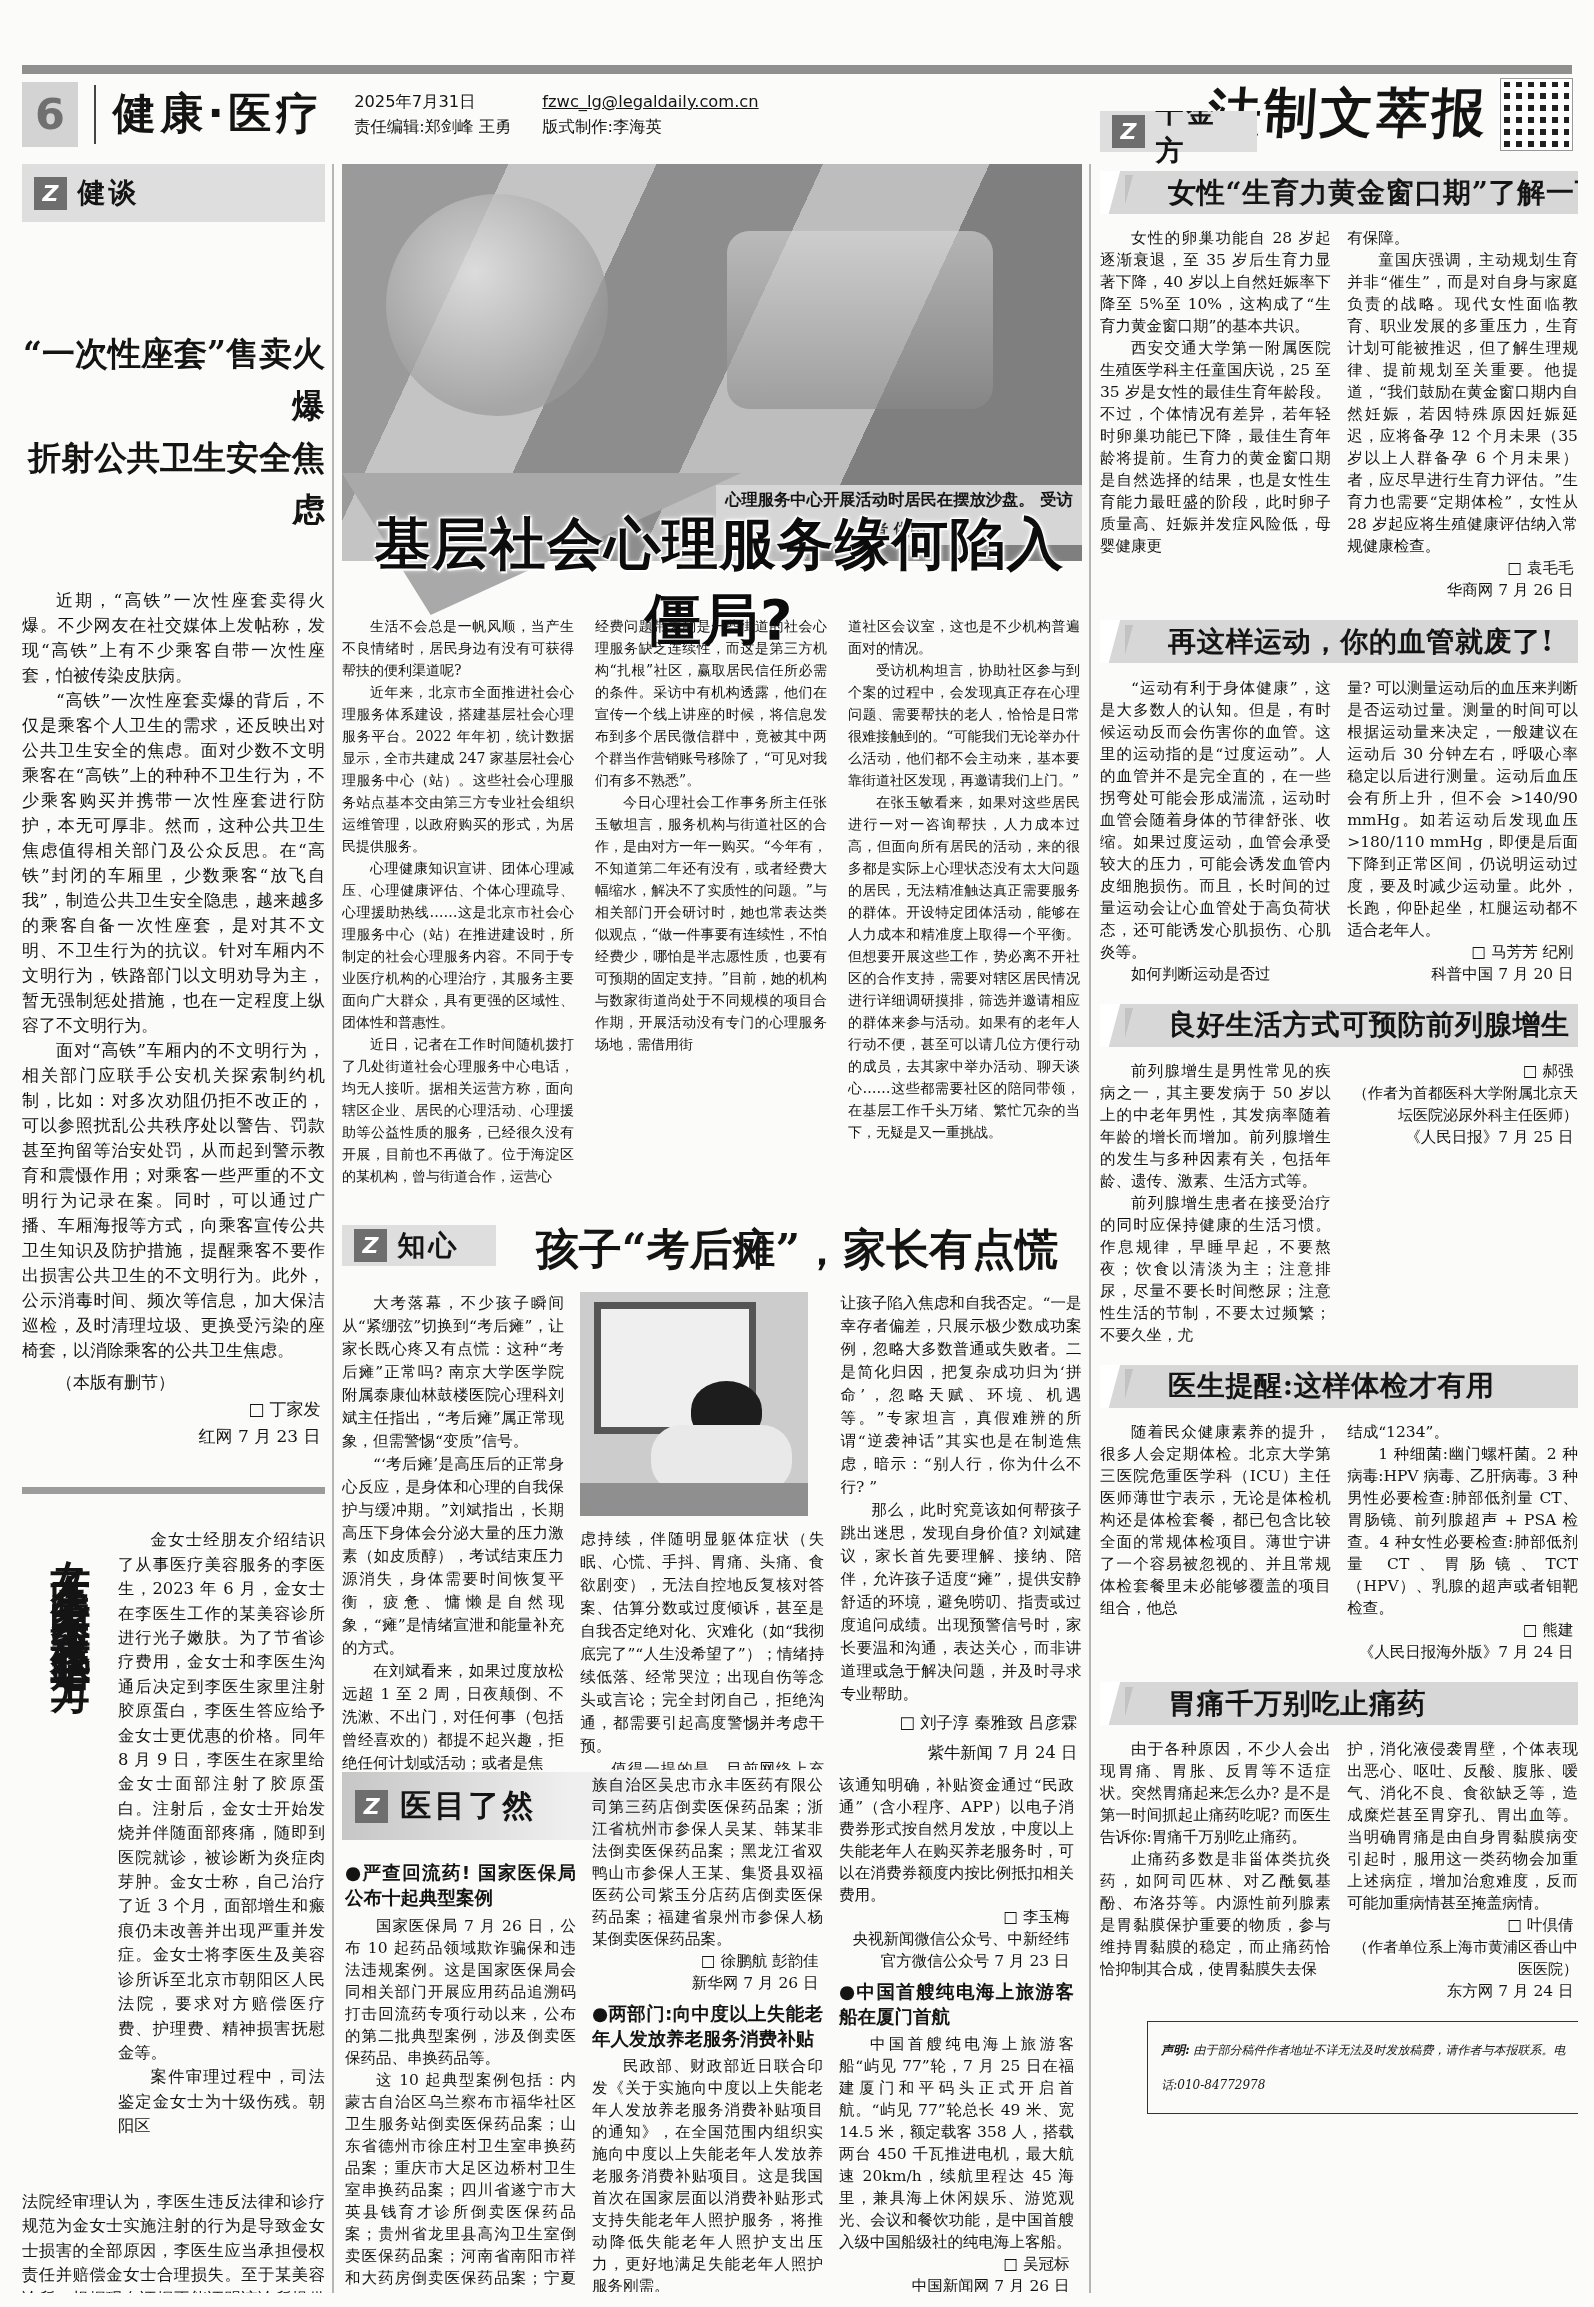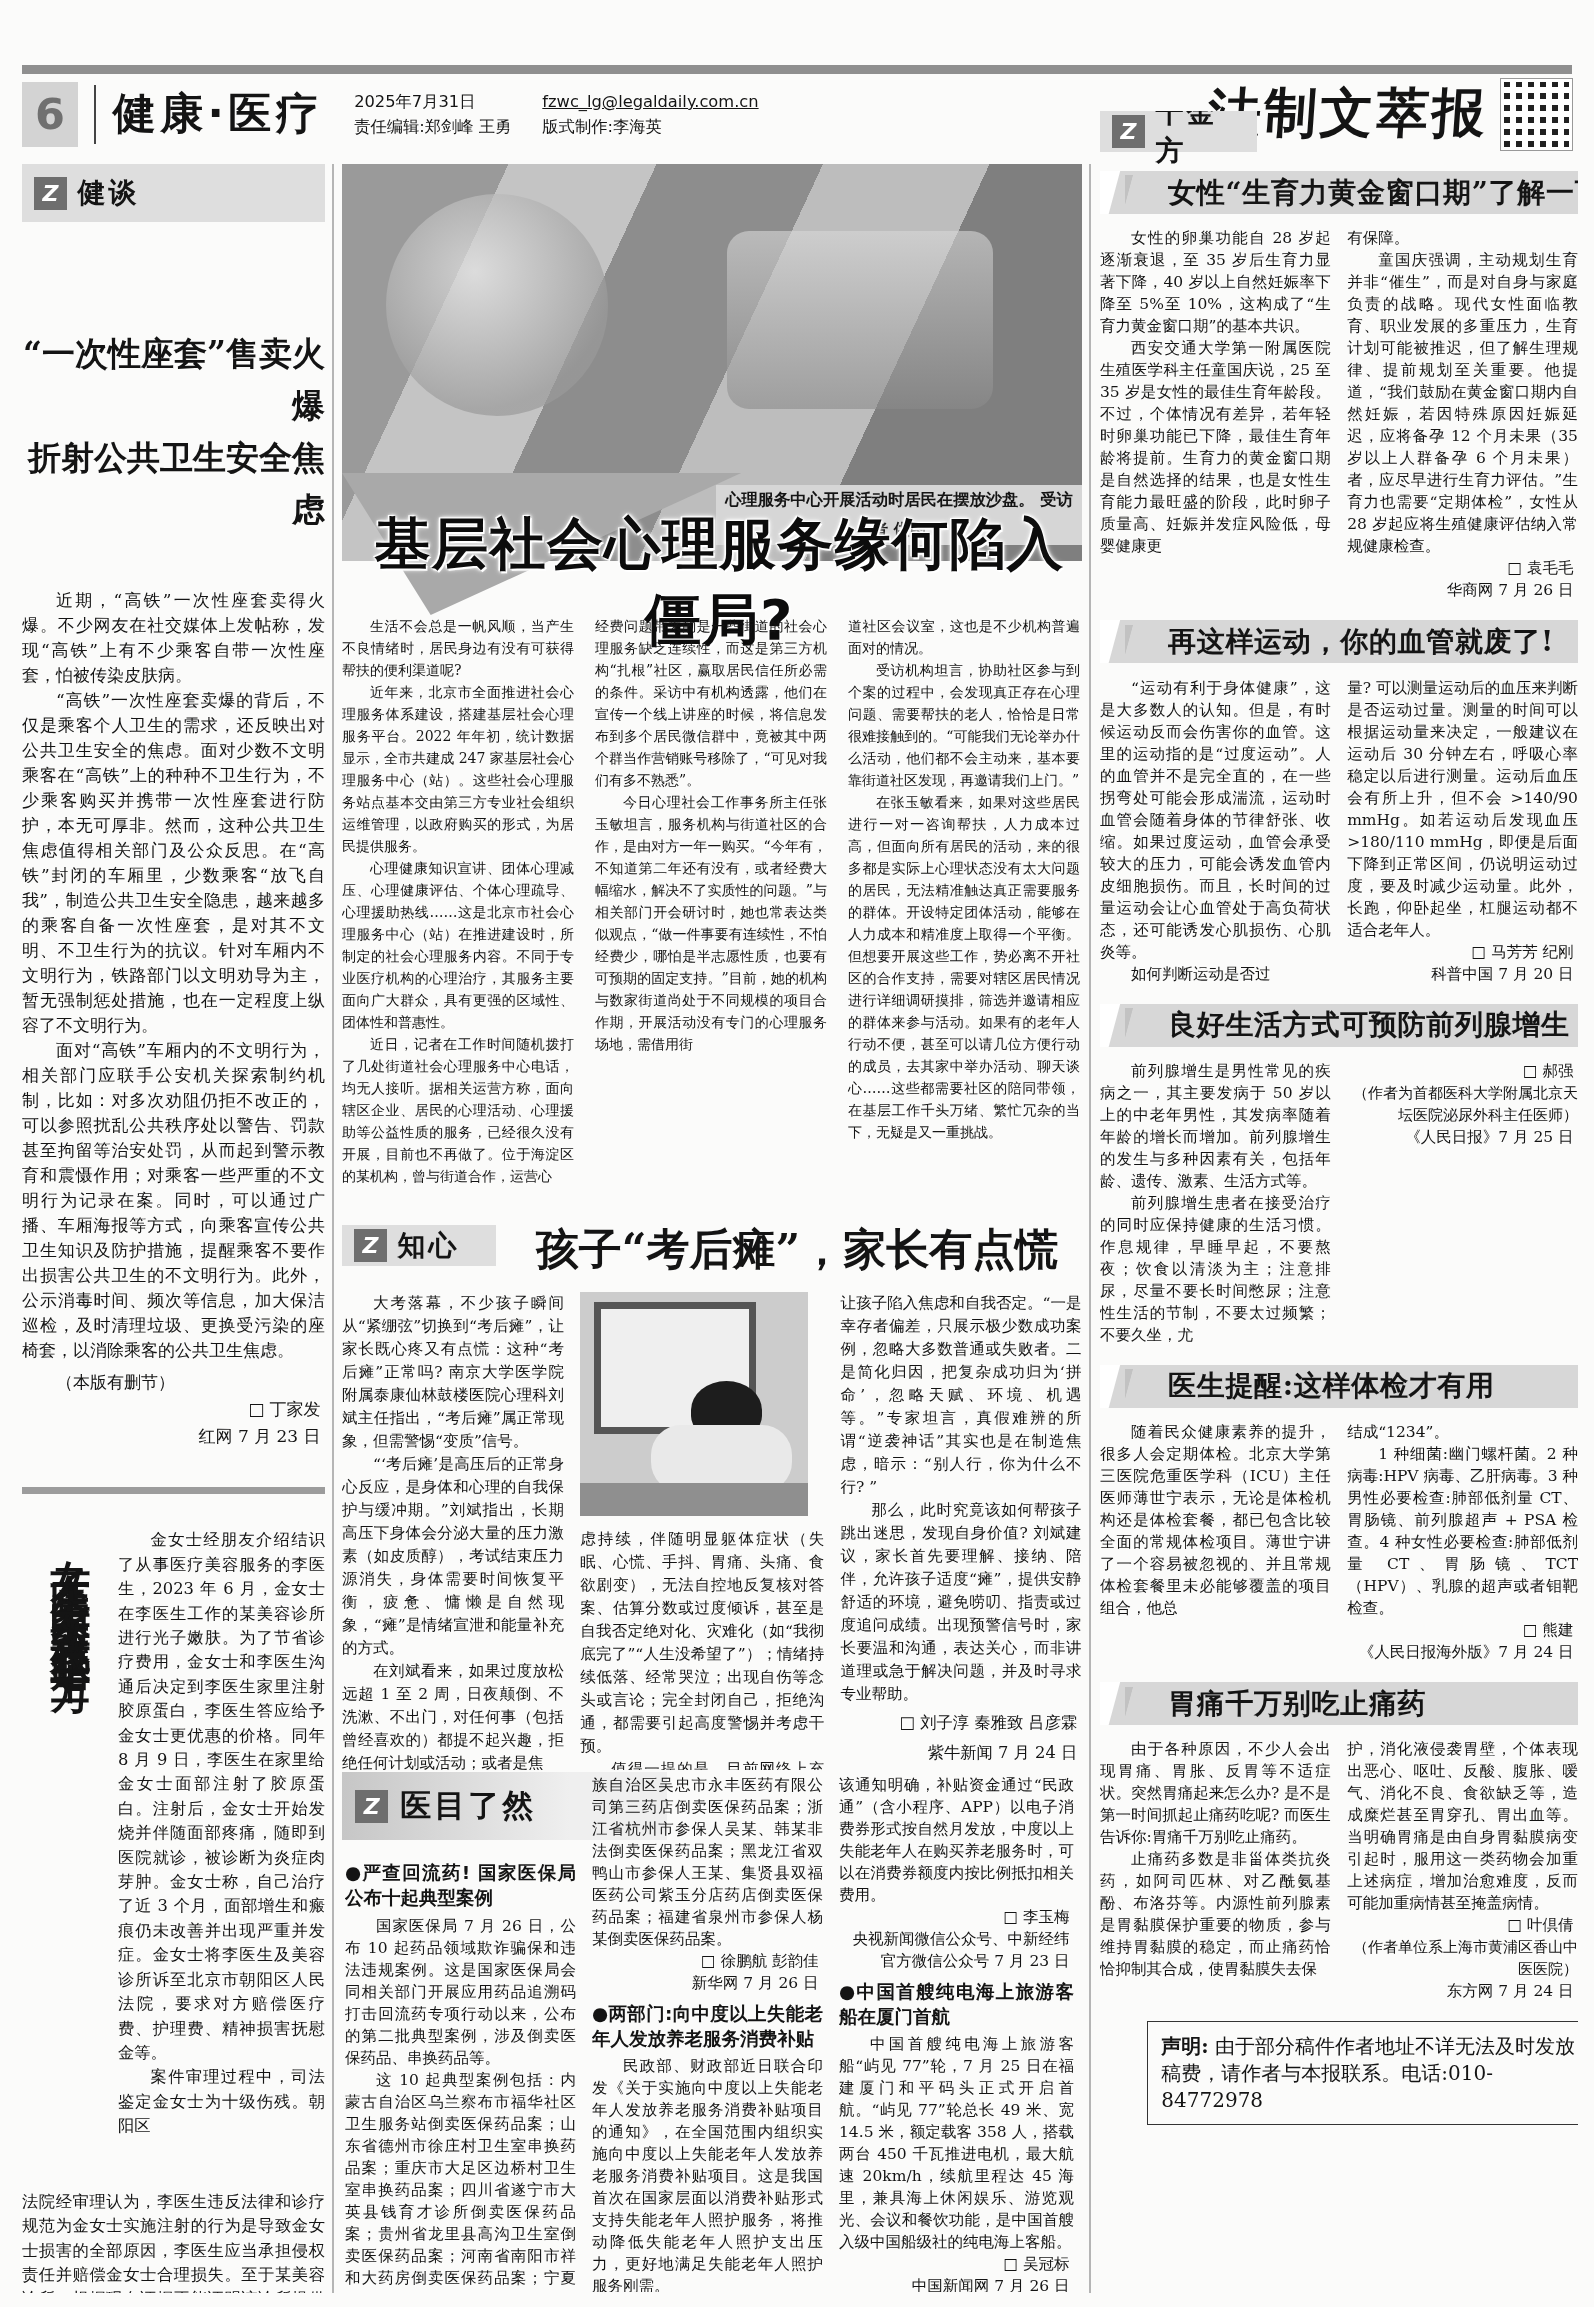--- a/index.html
+++ b/index.html
@@ -91,21 +91,21 @@
   .rc-banner{height:43px;margin-bottom:13.3px;position:relative;
      background:linear-gradient(105deg,#ffffff 0 19px,#d7d7d7 20px 100%);
      display:flex;align-items:center;padding-left:68px;}
   .rc-banner:before{content:"";position:absolute;left:25px;top:4.4px;width:33px;height:34px;
      background:linear-gradient(105deg,#c2c2c2 0 7.4px,transparent 8.1px);}
   .rc-headline{font:800 28px "DejaVu Serif","Liberation Serif",serif;letter-spacing:0.7px;white-space:nowrap;}
   .rc-body{display:flex;gap:16.3px;}
   .rc-body .col{width:231px;}
   .rc-note{text-align:right;font-size:15px;}
   .statement{margin:13.3px 0 0 47px;width:414px;border:1.5px solid #333;padding:10.4px 13.3px;
-     font-size:20px;line-height:27px;}
+     font-size:12px;line-height:35px;font-style:italic;}
   .statement b{font-weight:700;}
 </style>
 </head>
 <body>
 
 <div class="abs topbar"></div>
 <div class="abs header">
   <div class="pagenum">6</div>
   <div class="hdr-sep"></div>
   <div class="section-title">健康·医疗</div>

